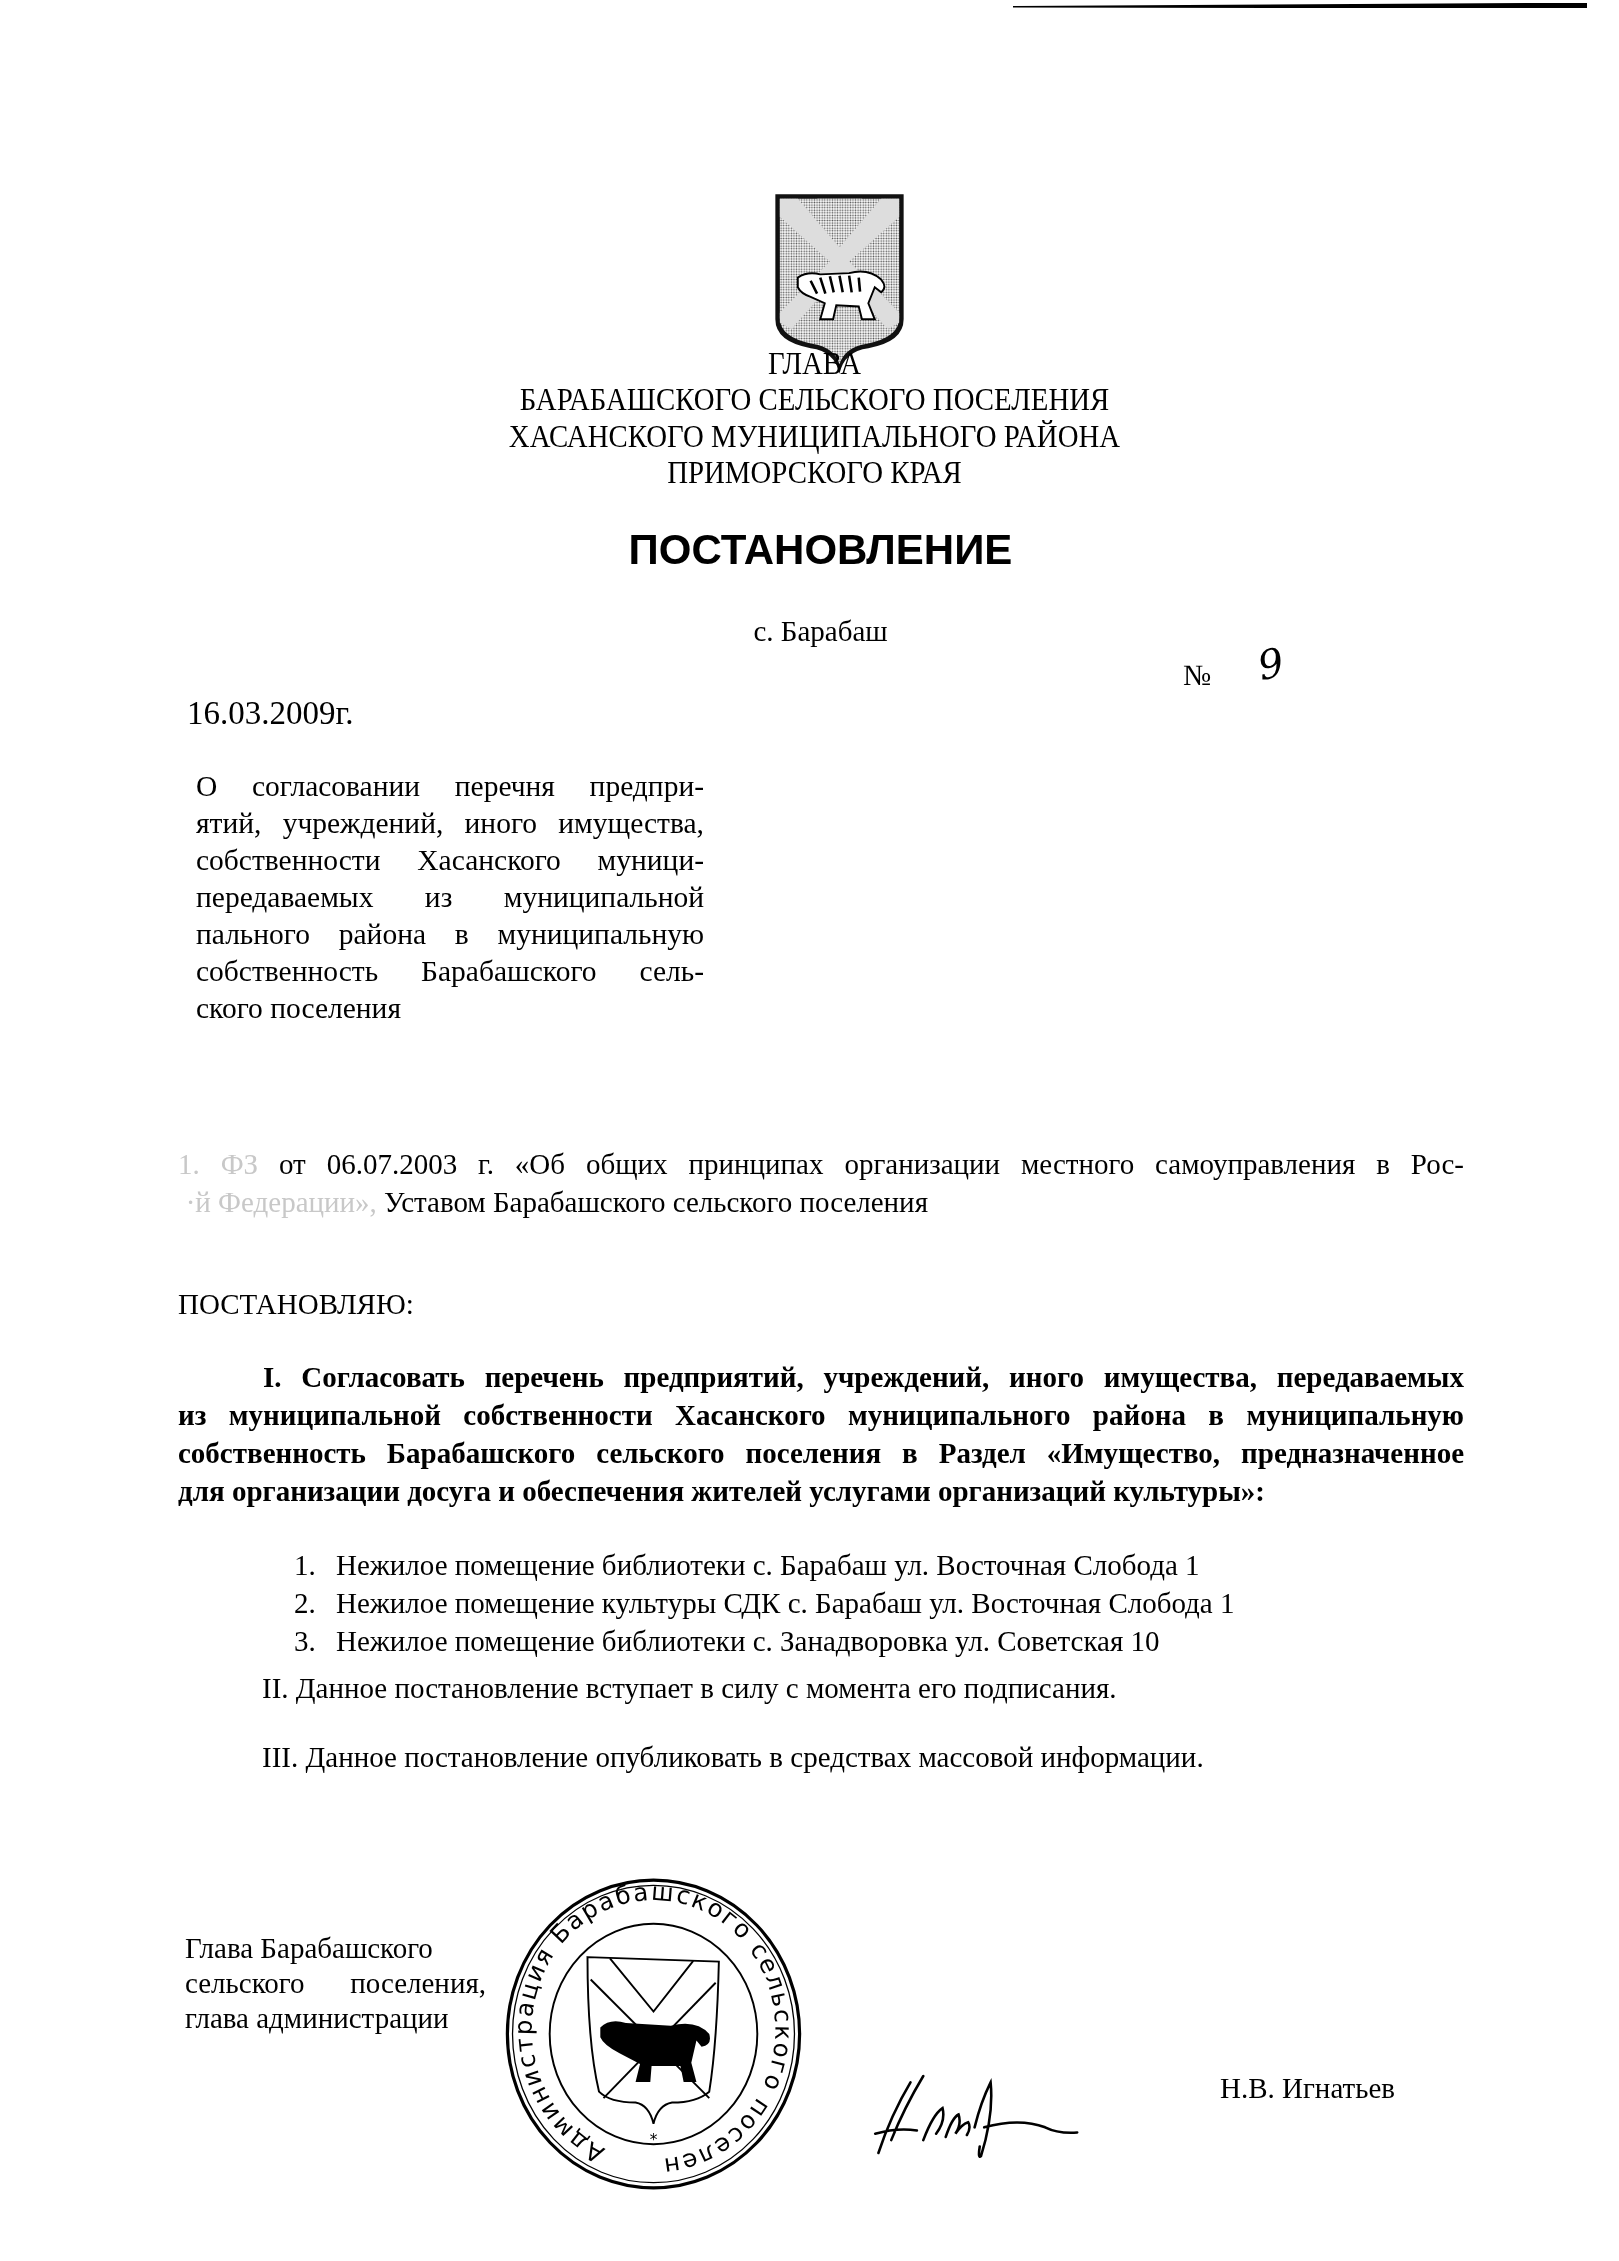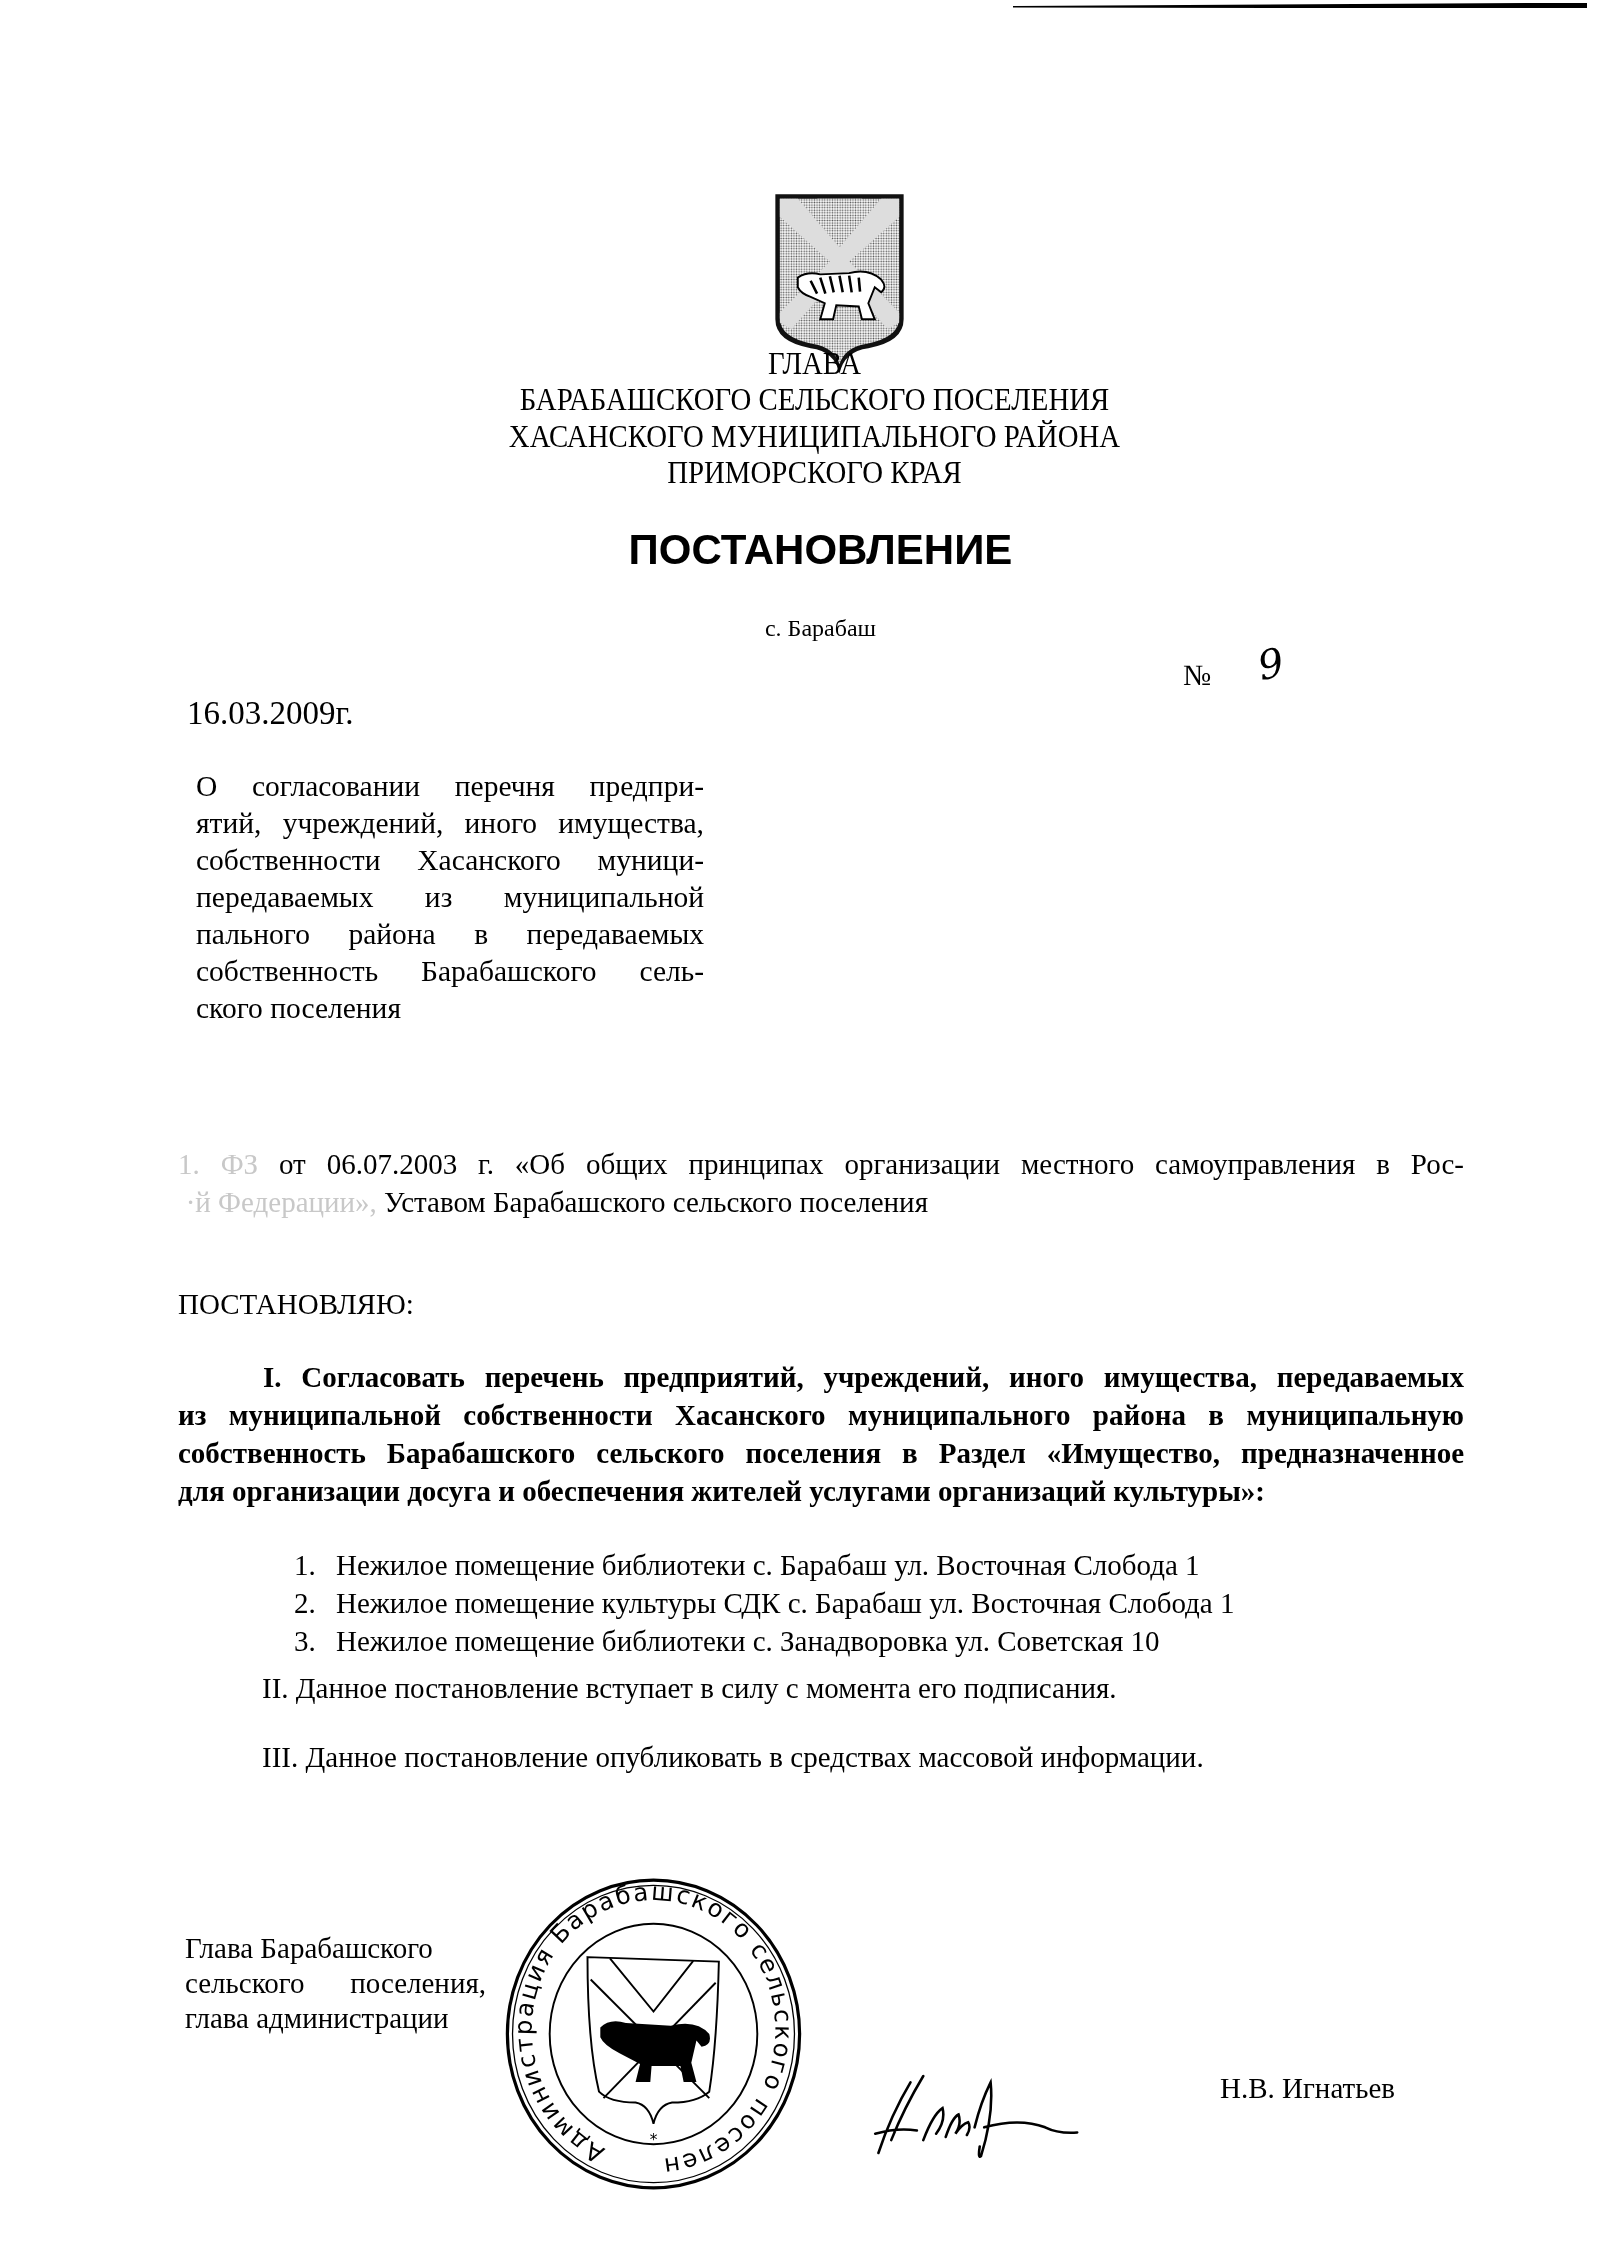--- a/index.html
+++ b/index.html
@@ -7,21 +7,21 @@
          font-family:"Liberation Serif", "DejaVu Serif", serif; color:#000; }
   .scan-line { position:absolute; left:1013px; top:2.6px; width:574px; height:5.8px;
     background:linear-gradient(to right, #000 0%, #000 100%);
     clip-path: polygon(0 60%, 100% 0, 100% 100%, 0 85%); }
   .coat { position:absolute; left:772px; top:191px; width:135px; height:186px; }
   .hdr { position:absolute; left:385px; width:859px; text-align:center;
          font-size:31px; line-height:37px; letter-spacing:0px; transform:scaleX(0.93); transform-origin:center; }
   .title { position:absolute; left:487px; width:667px; top:524px; text-align:center;
            font-family:"Liberation Sans","DejaVu Sans",sans-serif; font-weight:bold;
            font-size:42px; line-height:51px; }
-  .place { position:absolute; left:705px; top:615px; width:231px; text-align:center; font-size:24px; }
+  .place { position:absolute; left:705px; top:615px; width:231px; text-align:center; font-size:29px; }
   .num-label { position:absolute; left:1183px; top:659px; font-size:29.5px; }
   .num-value { position:absolute; left:1258px; top:641px; font-size:40px; font-style:italic;
                font-family:"DejaVu Serif", serif; transform:rotate(-12deg); }
   .date { position:absolute; left:187px; top:695px; font-size:33px; }
   .subject { position:absolute; left:196px; top:768px; width:508px; font-size:29.5px;
              line-height:37px; text-align:justify; text-align-last:left; }
   .subject .line { display:block; text-align:justify; text-align-last:justify; white-space:nowrap; }
   .subject .line.last { text-align-last:left; }
   .para { position:absolute; left:178px; width:1286px; font-size:29px; line-height:38px; }
   .para .line { display:block; text-align:justify; text-align-last:justify; white-space:nowrap; }
@@ -69,21 +69,21 @@
 <div class="place">с. Барабаш</div>
 <div class="num-label">№</div>
 <div class="num-value">9</div>
 <div class="date">16.03.2009г.</div>
 
 <div class="subject">
   <span class="line">О согласовании перечня предпри-</span>
   <span class="line">ятий, учреждений, иного имущества,</span>
   <span class="line">собственности Хасанского муници-</span>
   <span class="line">передаваемых из муниципальной</span>
-  <span class="line">пального района в передаваемых</span>
+  <span class="line">пального района в муниципальную</span>
   <span class="line">собственность Барабашского сель-</span>
   <span class="line last">ского поселения</span>
 </div>
 
 <div class="para" style="top:1145px;">
   <span class="line"><span class="faded">1. ФЗ</span><span> от 06.07.2003 г. «Об общих принципах организации местного самоуправления в Рос-</span></span>
   <span class="line last" style="padding-left:7.7px;"><span class="faded">·й Федерации»,</span><span> Уставом Барабашского сельского поселения</span></span>
 </div>
 
 <div class="postanov">ПОСТАНОВЛЯЮ:</div>

